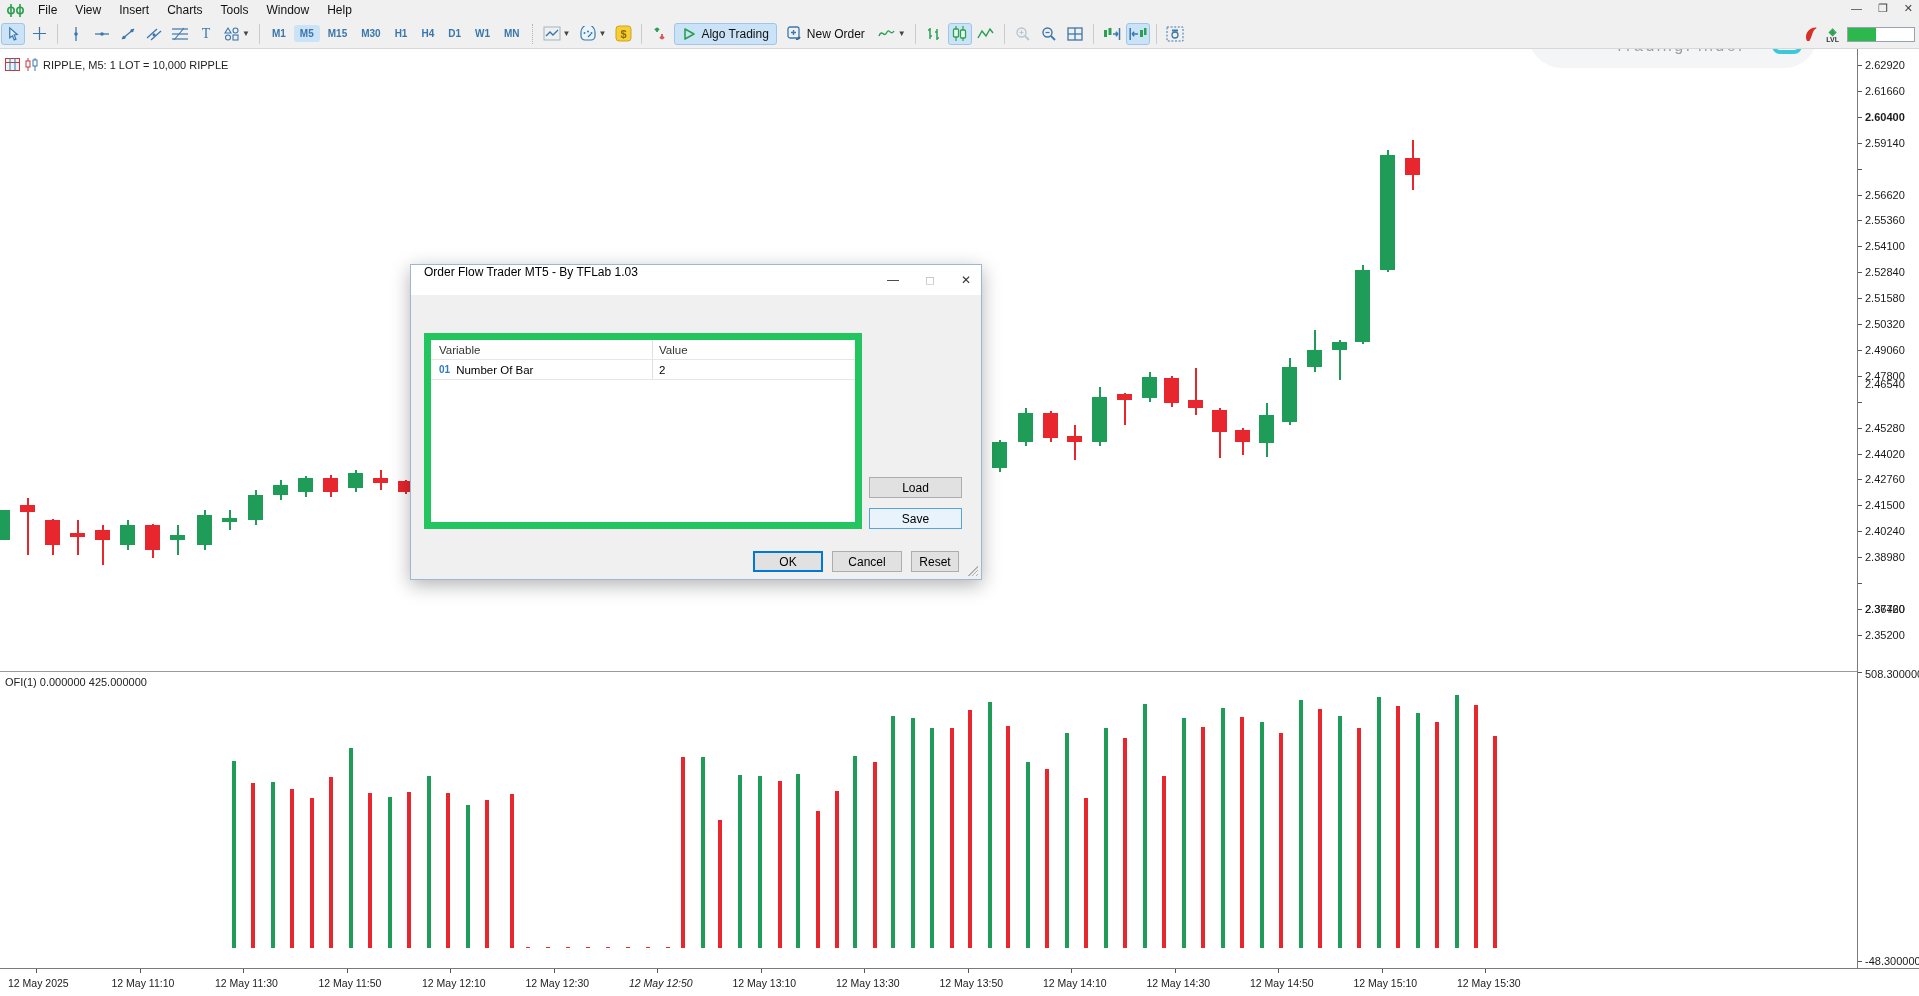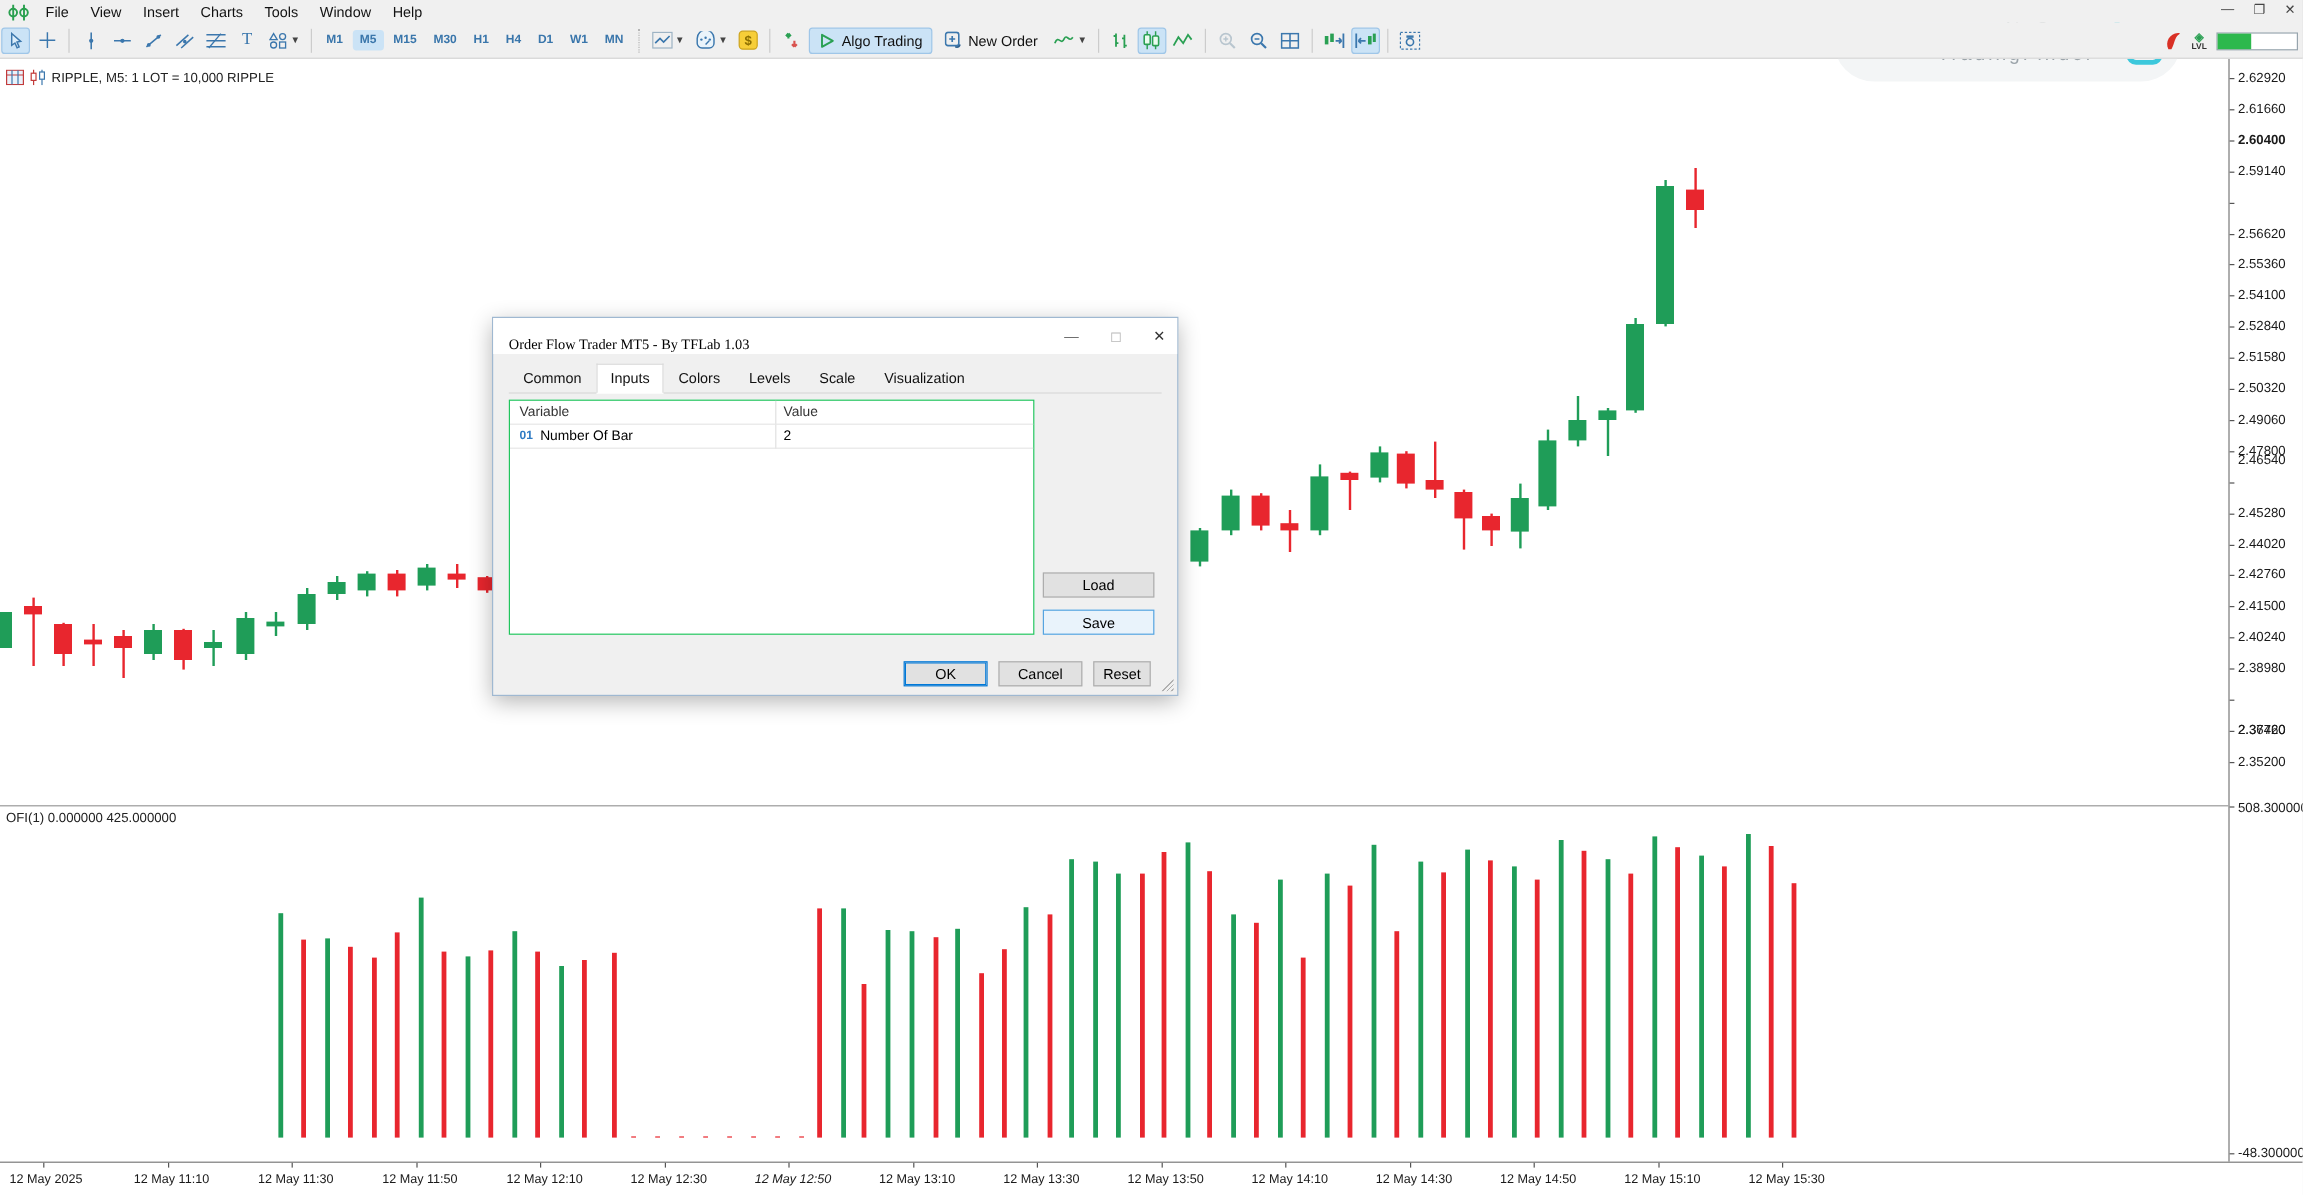--- a/index.html
+++ b/index.html
@@ -51,28 +51,28 @@
   .pane-split{position:absolute;top:671px;left:0;width:1857px;height:1px;background:#9a9a9a;z-index:2;}
   .ind-pane{position:absolute;top:672px;left:0;width:1857px;height:296px;overflow:hidden;z-index:1;}
   .ind-label{position:absolute;top:4px;left:5px;font-size:11px;color:#222;}
   .ind-bar{position:absolute;width:4px;}
   .time-axis{position:absolute;top:968px;left:0;width:1919px;height:28px;background:#fff;border-top:1px solid #7a7a7a;box-sizing:border-box;z-index:2;}
   .tlabel{position:absolute;top:8px;font-size:10.5px;color:#1a1a1a;white-space:nowrap;}
   .ttick{position:absolute;top:0;width:1px;height:4px;background:#555;}
   
   .dialog{position:absolute;top:264px;left:410px;width:572px;height:316px;background:#f0f0f0;
           border:1px solid #9fb8d1;box-shadow:0 5px 18px rgba(0,0,0,.30);z-index:50;box-sizing:border-box;}
-  .dlg-title{position:absolute;top:0;left:0;right:0;height:30px;background:#fff;display:flex;align-items:flex-end;font-family:Liberation Serif, serif;}
+  .dlg-title{position:absolute;top:0;left:0;right:0;height:30px;background:#fff;display:flex;align-items:flex-start;}
   .dlg-title-text{font-size:12px;margin-left:13px;color:#000;}
   .dlg-controls{position:absolute;right:10px;top:0;height:30px;display:flex;align-items:center;gap:26px;font-size:12px;color:#333;}
   .dlg-controls .disabled{color:#b9b9b9;}
   .dlg-tabs{position:absolute;top:38px;left:13px;right:13px;display:flex;border-bottom:1px solid #d9d9d9;}
   .dtab{font-size:12px;padding:4px 11px 5px 11px;border:1px solid transparent;margin-bottom:-1px;color:#111;}
   .dtab.active{background:#fff;border-color:#d9d9d9;border-bottom-color:#fff;}
-  .dlg-table{position:absolute;top:68px;left:13px;width:438px;height:196px;background:#fff;border:1px solid #22c55e;box-sizing:border-box;}
+  .dlg-table{position:absolute;top:68px;left:13px;width:438px;height:196px;background:#fff;border:7px solid #22c55e;box-sizing:border-box;}
   .dlg-th{position:absolute;top:0;height:19px;display:flex;align-items:center;font-size:11.5px;color:#333;}
   .dlg-col-split{position:absolute;top:0;left:221px;width:1px;height:40px;background:#e0e0e0;}
   .dlg-row-line{position:absolute;left:0;right:0;height:1px;background:#e6e6e6;}
   .dlg-cell{position:absolute;height:19px;display:flex;align-items:center;font-size:11.5px;color:#000;}
   .num-ic{color:#2e7bc4;font-size:10px;font-weight:bold;margin-right:6px;}
   .btn{position:absolute;background:#e1e1e1;border:1px solid #adadad;font-size:12px;display:flex;
        align-items:center;justify-content:center;box-sizing:border-box;color:#000;}
   .btn.focus{border:1px solid #0078d7;box-shadow:inset 0 0 0 1px #0078d7;}
   .btn.save{background:#e9f3fb;border:1px solid #56a4e0;}
   .grip{position:absolute;right:3px;bottom:3px;width:10px;height:10px;
@@ -578,28 +578,20 @@
 
   <div class="dialog">
     <div class="dlg-title">
       <span class="dlg-title-text">Order Flow Trader MT5 - By TFLab 1.03</span>
       <div class="dlg-controls">
         <span>—</span>
         <span class="disabled">◻</span>
         <span>✕</span>
       </div>
     </div>
-    <div class="dlg-tabs" id="dlg-tabs">
-        <div class="dtab">Common</div>
-        <div class="dtab active">Inputs</div>
-        <div class="dtab">Colors</div>
-        <div class="dtab">Levels</div>
-        <div class="dtab">Scale</div>
-        <div class="dtab">Visualization</div>
-      </div>
     <div class="dlg-table">
       <div class="dlg-th" style="left:8px;">Variable</div>
       <div class="dlg-th" style="left:228px;">Value</div>
       <div class="dlg-col-split"></div>
       <div class="dlg-row-line" style="top:19px;"></div>
       <div class="dlg-cell" style="left:8px;top:20px;">
         <span class="num-ic">01</span>
         <span>Number Of Bar</span>
       </div>
       <div class="dlg-cell" style="left:228px;top:20px;">

